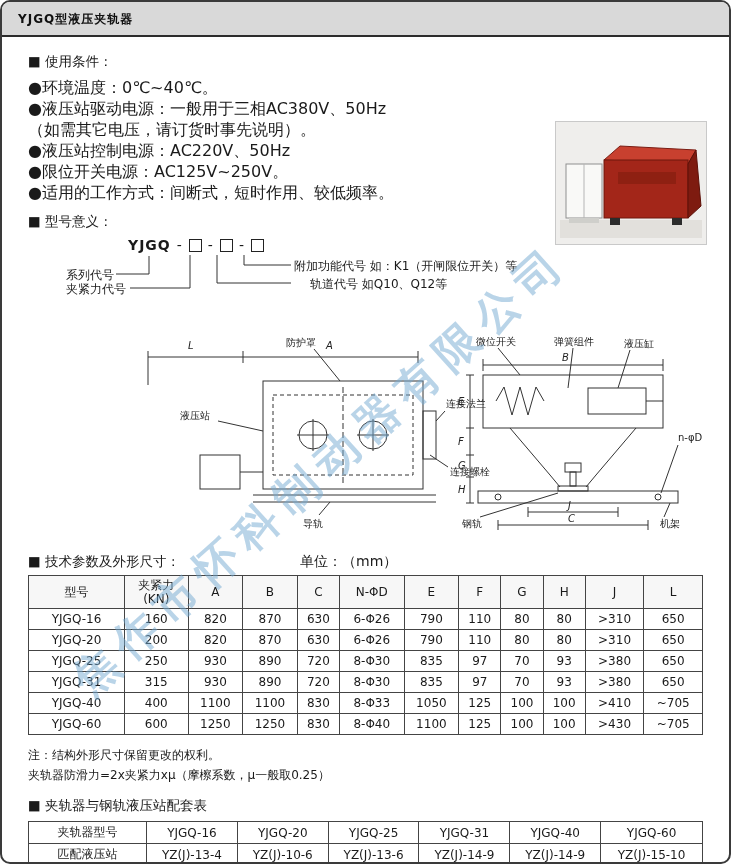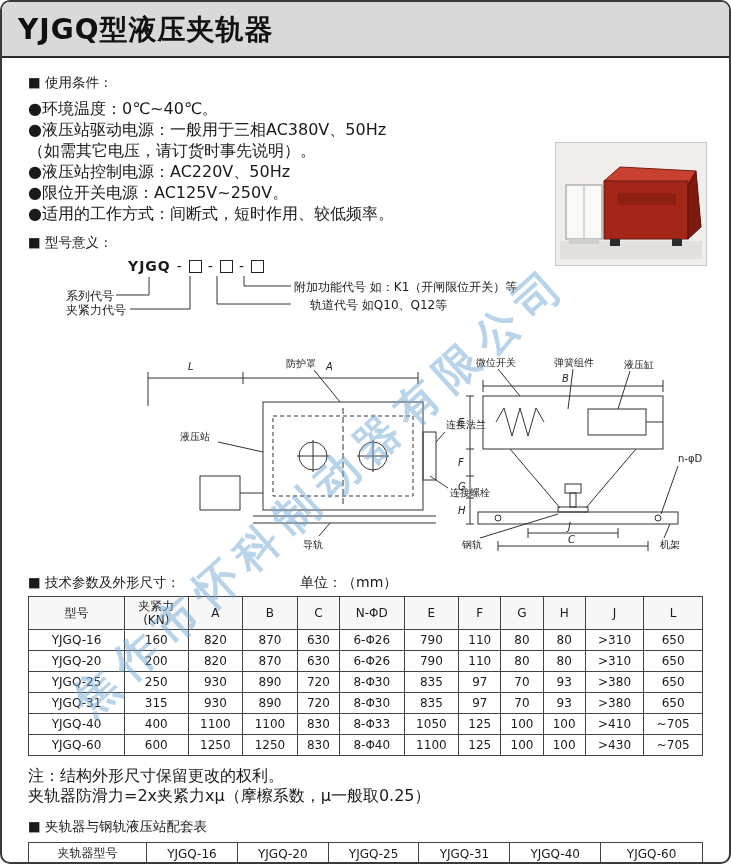--- a/index.html
+++ b/index.html
@@ -1,21 +1,21 @@
 <!DOCTYPE html>
 <html><head>
 <meta charset="utf-8">
 <style>
   * { margin:0; padding:0; box-sizing:border-box; }
   html,body { background:#ffffff; }
   body { font-family:"DejaVu Sans","Liberation Sans",sans-serif; color:#1a1a1a; }
   .page { position:relative; width:731px; height:864px; background:#fff;
           border:2px solid #3a3a3a; border-radius:10px; overflow:hidden; }
   .header { background:#d9d9d9; border-bottom:2px solid #2c2c2c; padding:9px 16px 7px; }
-  .header h1 { font-size:28px; font-weight:bold; color:#111; letter-spacing:1px; }
+  .header h1 { font-size:12px; font-weight:bold; color:#111; letter-spacing:1px; }
   .content { position:relative; padding:6px 26px 0; }
 
   h2.sec { font-size:13.5px; font-weight:normal; margin:10px 0 6px; }
   .usage { list-style:none; }
   .usage li { font-size:16px; line-height:21px; }
 
   
   .photo { position:absolute; top:84px; right:22px; width:152px; height:124px;
            border:1px solid #c9c9c9; background:#efeeec; z-index:2; }
 
@@ -37,21 +37,21 @@
   .spec-head-row { display:flex; align-items:baseline; margin-top:20px; }
   .spec-head-row .unit { font-size:14px; margin-left:120px; }
 
   table { border-collapse:collapse; width:100%; background:#fff; }
   th,td { border:1px solid #444; text-align:center; font-size:12px; padding:2px 1px; height:21px; }
   th { font-weight:normal; background:#f7f7f7; white-space:pre-line; line-height:14px; }
   .spec-table { margin-top:4px; }
   .spec-table td:first-child { width:96px; }
 
   .notes { margin-top:10px; }
-  .notes p { font-size:16px; line-height:20px; }
+  .notes p { font-size:12px; line-height:20px; }
 
   .match-table td:first-child, .match-table .rowlabel { width:118px; }
 
   
   .watermark { position:absolute; left:58px; top:628px; z-index:3; pointer-events:none;
                transform:rotate(-42deg); transform-origin:0 0;
                font-size:44px; letter-spacing:10px; white-space:nowrap;
                color:rgba(115,170,210,0.5); font-weight:bold; }
 </style>
 </head>

